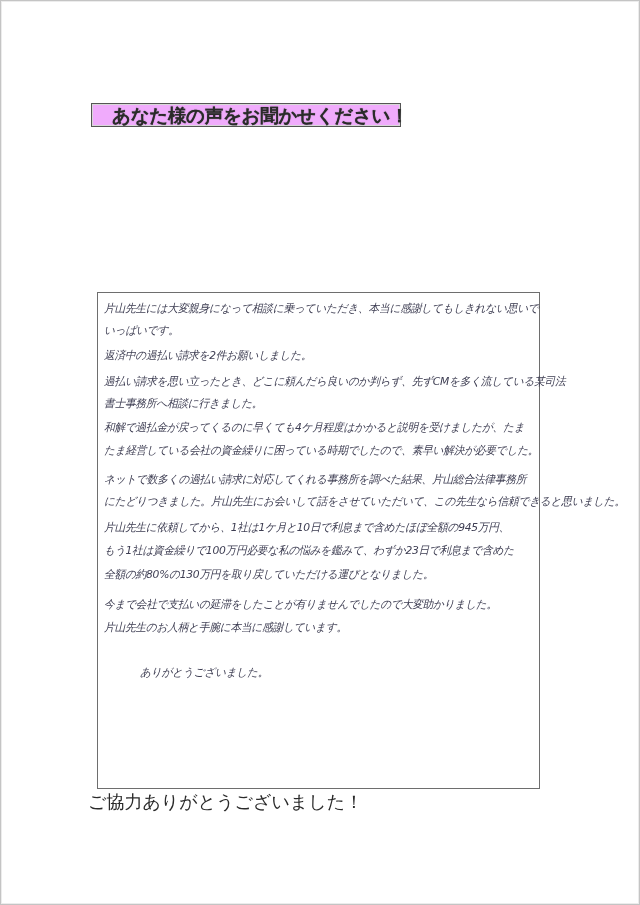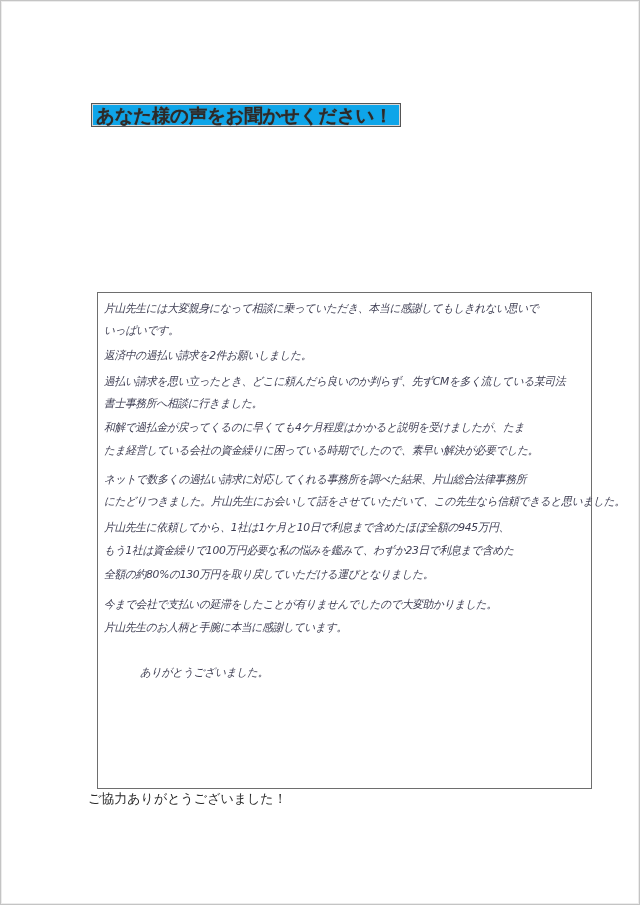--- a/index.html
+++ b/index.html
@@ -22,25 +22,25 @@
       border: 1px solid #c4c4c4;
       box-shadow: inset 0 0 0 1px #ececec;
     }
     .title-box {
       position: absolute;
       left: 91px;
       top: 103px;
       width: 310px;
       height: 24px;
       border: 1px solid #555;
-      background: #0ea5e9;
+      background: #f0abfc;
       box-shadow: inset 0 0 0 1px #d8d8d8;
       display: flex;
       align-items: center;
-      padding-left: 4px;
+      padding-left: 20px;
       box-sizing: border-box;
     }
     .title-text {
       font-family: "DejaVu Sans", sans-serif;
       font-weight: bold;
       font-size: 18.5px;
       letter-spacing: -0.3px;
       color: #2a2a2a;
       white-space: nowrap;
       text-shadow: 0 0 1px #555;
@@ -55,21 +55,21 @@
       color: #2a2a2a;
       letter-spacing: -0.1px;
     }
     .intro p {
       margin: 0;
     }
     .letter-box {
       position: absolute;
       left: 97px;
       top: 292px;
-      width: 495px;
+      width: 443px;
       height: 497px;
       border: 1.5px solid #6e6e6e;
       box-sizing: border-box;
       background: #ffffff;
     }
     .hw-line {
       position: absolute;
       left: 6px;
       font-family: "DejaVu Sans", sans-serif;
       font-size: 11.2px;
@@ -80,21 +80,21 @@
       transform: scaleX(0.96);
       transform-origin: left center;
     }
     .hw-thanks {
       left: 42px;
     }
     .closing {
       position: absolute;
       left: 88px;
       top: 790px;
-      font-size: 13px;
+      font-size: 18px;
       color: #2a2a2a;
     }
   </style>
 </head>
 <body>
 
 <div class="page-frame"></div>
 
 <div class="title-box">
   <span class="title-text">あなた様の声をお聞かせください！</span>

